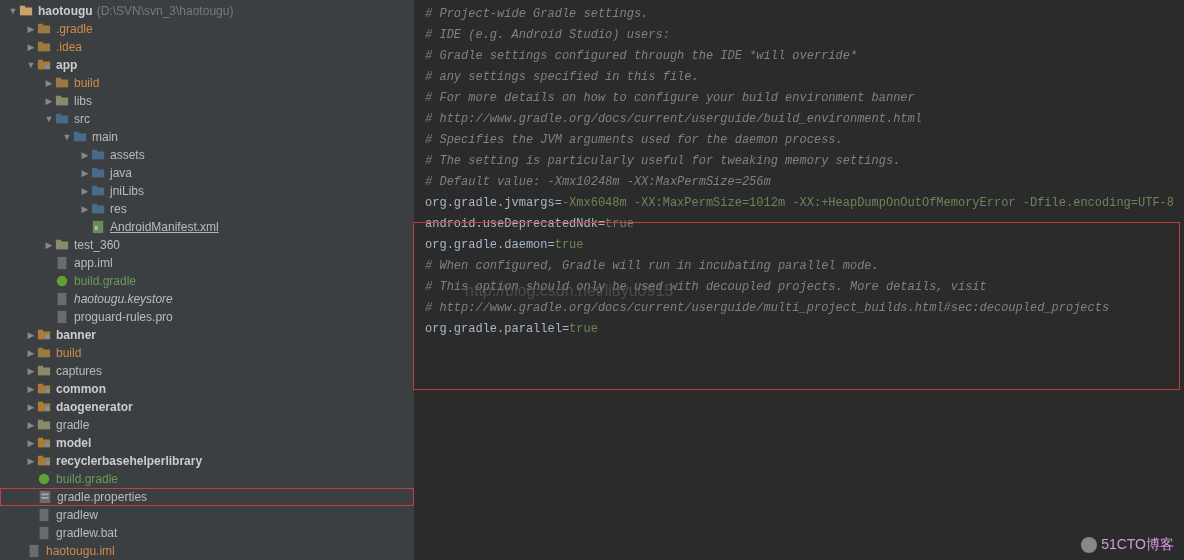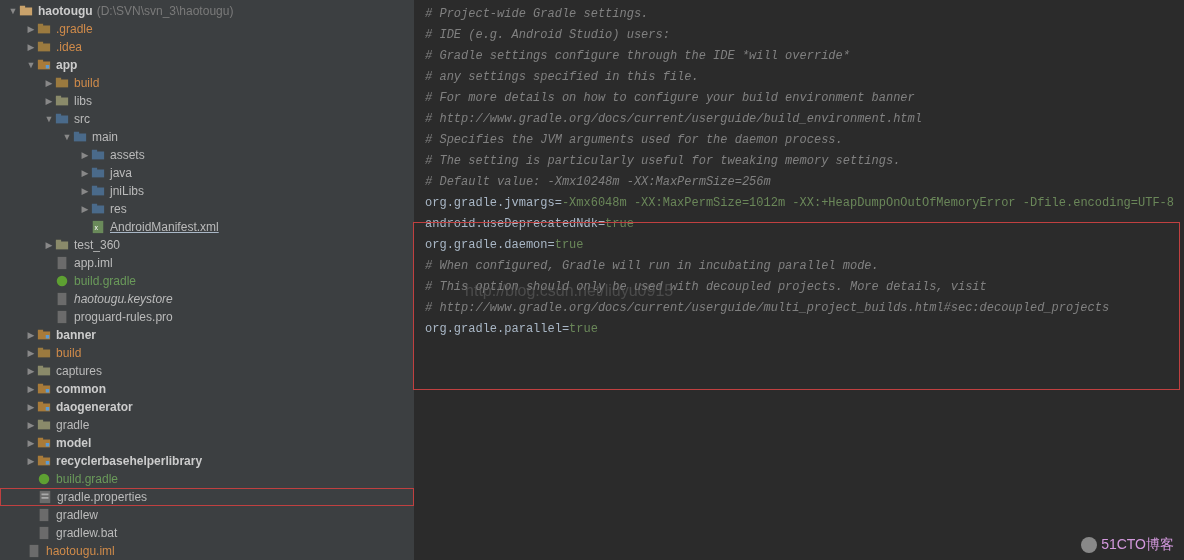--- a/index.html
+++ b/index.html
@@ -344,21 +344,21 @@
           </span>
           <span class="label orange">haotougu.iml</span>
         </div>
       </div>
   </div>
   <div class="editor">
     <div class="editor-inner" id="editor">
         <div class="line comment"># Project-wide Gradle settings.</div>
         <div class="line "></div>
         <div class="line comment"># IDE (e.g. Android Studio) users:</div>
-        <div class="line comment"># Gradle settings configure through the IDE *will override*</div>
+        <div class="line comment"># Gradle settings configured through the IDE *will override*</div>
         <div class="line comment"># any settings specified in this file.</div>
         <div class="line "></div>
         <div class="line comment"># For more details on how to configure your build environment banner</div>
         <div class="line comment"># http://www.gradle.org/docs/current/userguide/build_environment.html</div>
         <div class="line "></div>
         <div class="line comment"># Specifies the JVM arguments used for the daemon process.</div>
         <div class="line comment"># The setting is particularly useful for tweaking memory settings.</div>
         <div class="line comment"># Default value: -Xmx10248m -XX:MaxPermSize=256m</div>
         <div class="line"><span class="key">org.gradle.jvmargs</span><span class="eq">=</span><span class="val-green">-Xmx6048m -XX:MaxPermSize=1012m -XX:+HeapDumpOnOutOfMemoryError -Dfile.encoding=UTF-8</span></div>
         <div class="line"><span class="key">android.useDeprecatedNdk</span><span class="eq">=</span><span class="val-green">true</span></div>

